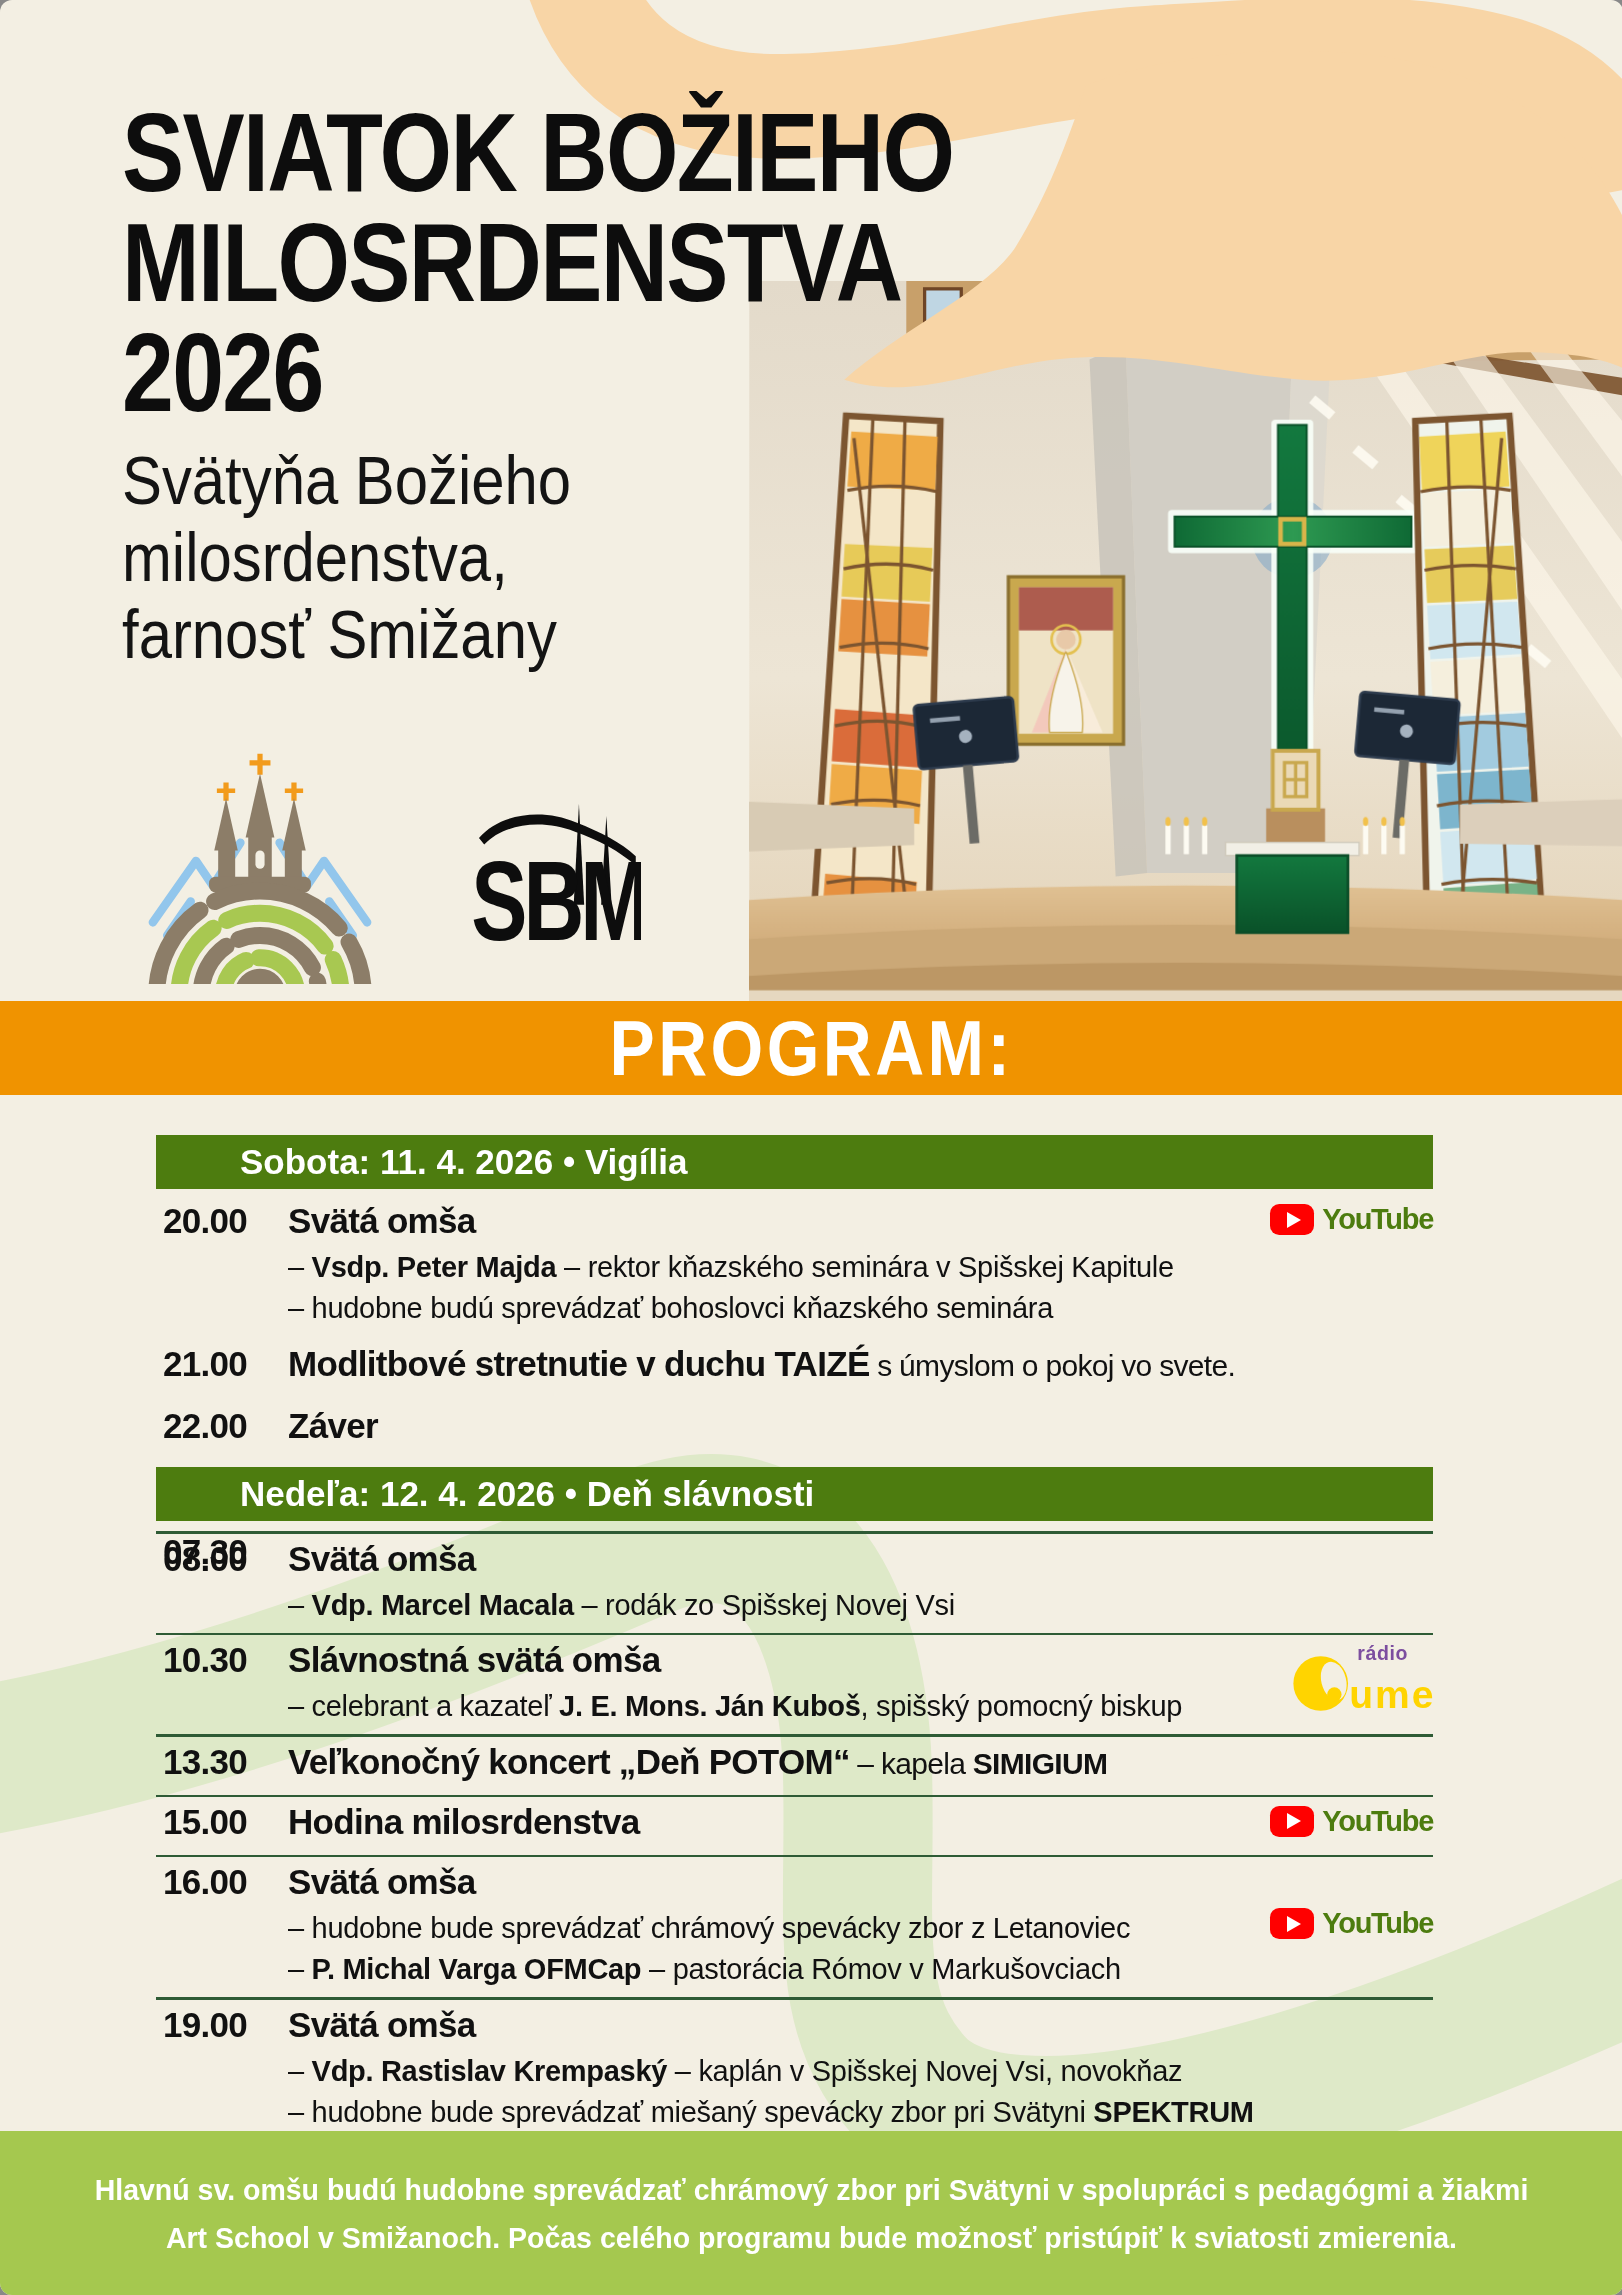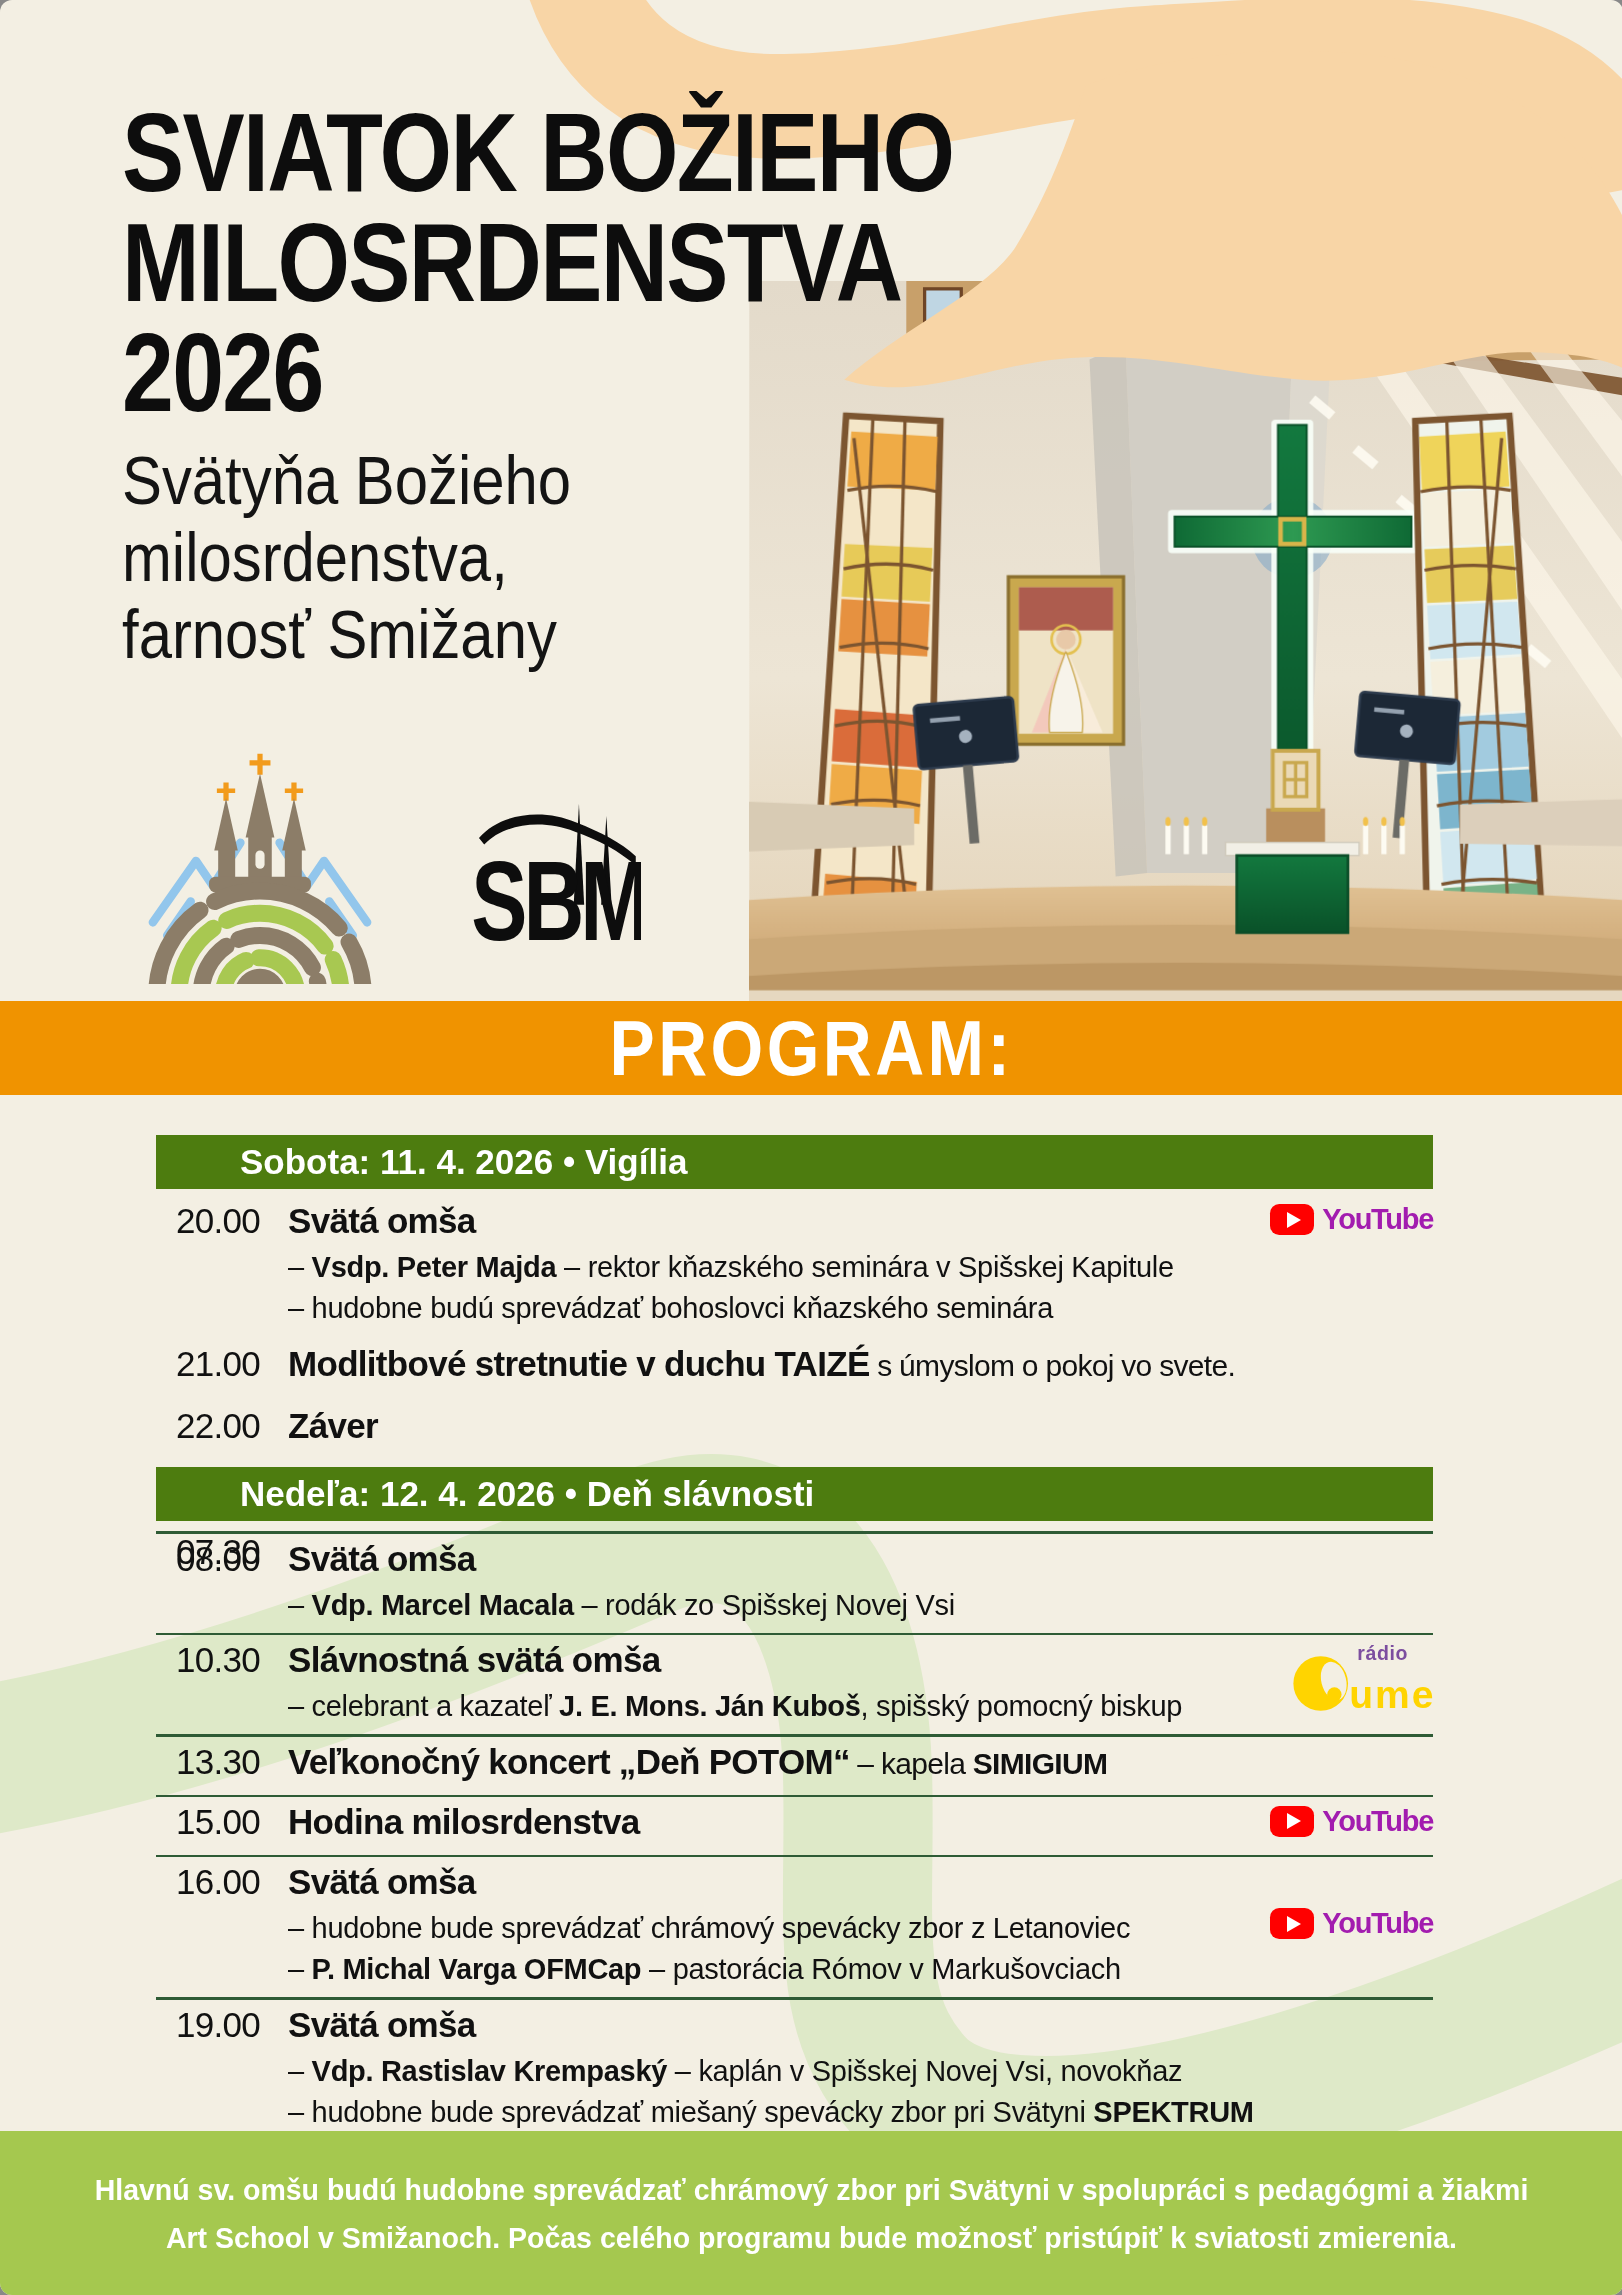--- a/index.html
+++ b/index.html
@@ -29,40 +29,40 @@
   .banner span{color:#fff;font-size:77px;font-weight:700;letter-spacing:3.9px;
                transform:scaleX(.88);display:inline-block;white-space:nowrap;}
 
   
   .schedule{position:absolute;left:156px;top:1135px;width:1277px;z-index:3;}
   .sec-header{height:54px;background:#4d7c0f;color:#fff;font-size:35px;font-weight:700;
               display:flex;align-items:center;padding-left:84px;box-sizing:border-box;
               margin-bottom:10.5px;letter-spacing:0;}
   .srow{position:relative;padding-left:132px;box-sizing:border-box;}
   .srow.loose{margin-bottom:11.8px;}
-  .time{position:absolute;left:20px;top:0;font-size:35px;font-weight:400;letter-spacing:-0.7px;line-height:41px;}
+  .time{position:absolute;left:7px;top:0;font-size:35px;font-weight:700;letter-spacing:-0.7px;line-height:41px;}
   .rtitle{line-height:41px;letter-spacing:-0.7px;white-space:nowrap;}
   .rdetail{line-height:35px;letter-spacing:-0.3px;white-space:nowrap;}
   .rdetail:first-of-type{margin-top:2.6px;}
   .sg-t{font-size:35px;font-weight:700;}
   .sg-r{font-size:30px;font-weight:400;}
   .sg-rb{font-size:30px;font-weight:700;}
   .sg-d{font-size:29px;font-weight:400;}
   .sg-db{font-size:29px;font-weight:700;}
   .sep{height:2.6px;background:#2E5B35;margin:3.9px 0;}
 
   .row-logo{position:absolute;right:0;}
   .logo-title{top:3.9px;}
   .logo-detail{top:46px;}
   .yt-logo{display:flex;align-items:center;gap:7.9px;}
   .yt-badge{width:44px;height:31px;background:#FF0000;border-radius:9.2px;
             display:flex;align-items:center;justify-content:center;}
   .yt-tri{width:0;height:0;border-top:8.5px solid transparent;border-bottom:8.5px solid transparent;
           border-left:14.4px solid #fff;margin-left:3.3px;}
-  .yt-text{font-size:29px;font-weight:700;letter-spacing:-1.3px;color:#a21caf;}
+  .yt-text{font-size:29px;font-weight:700;letter-spacing:-1.3px;color:#4d7c0f;}
   .lumen-logo{width:140px;height:82px;margin-top:-9.2px;}
 
   
   .footer{position:absolute;left:0;top:2131px;width:1623px;height:165px;background:#A5C84F;z-index:4;
           box-sizing:border-box;padding-top:35px;text-align:center;}
   .footer div{color:#fff;font-size:30px;font-weight:700;line-height:48px;letter-spacing:0;
               transform:scaleX(.95);transform-origin:center top;white-space:nowrap;}
 </style>
 </head>
 <body>

